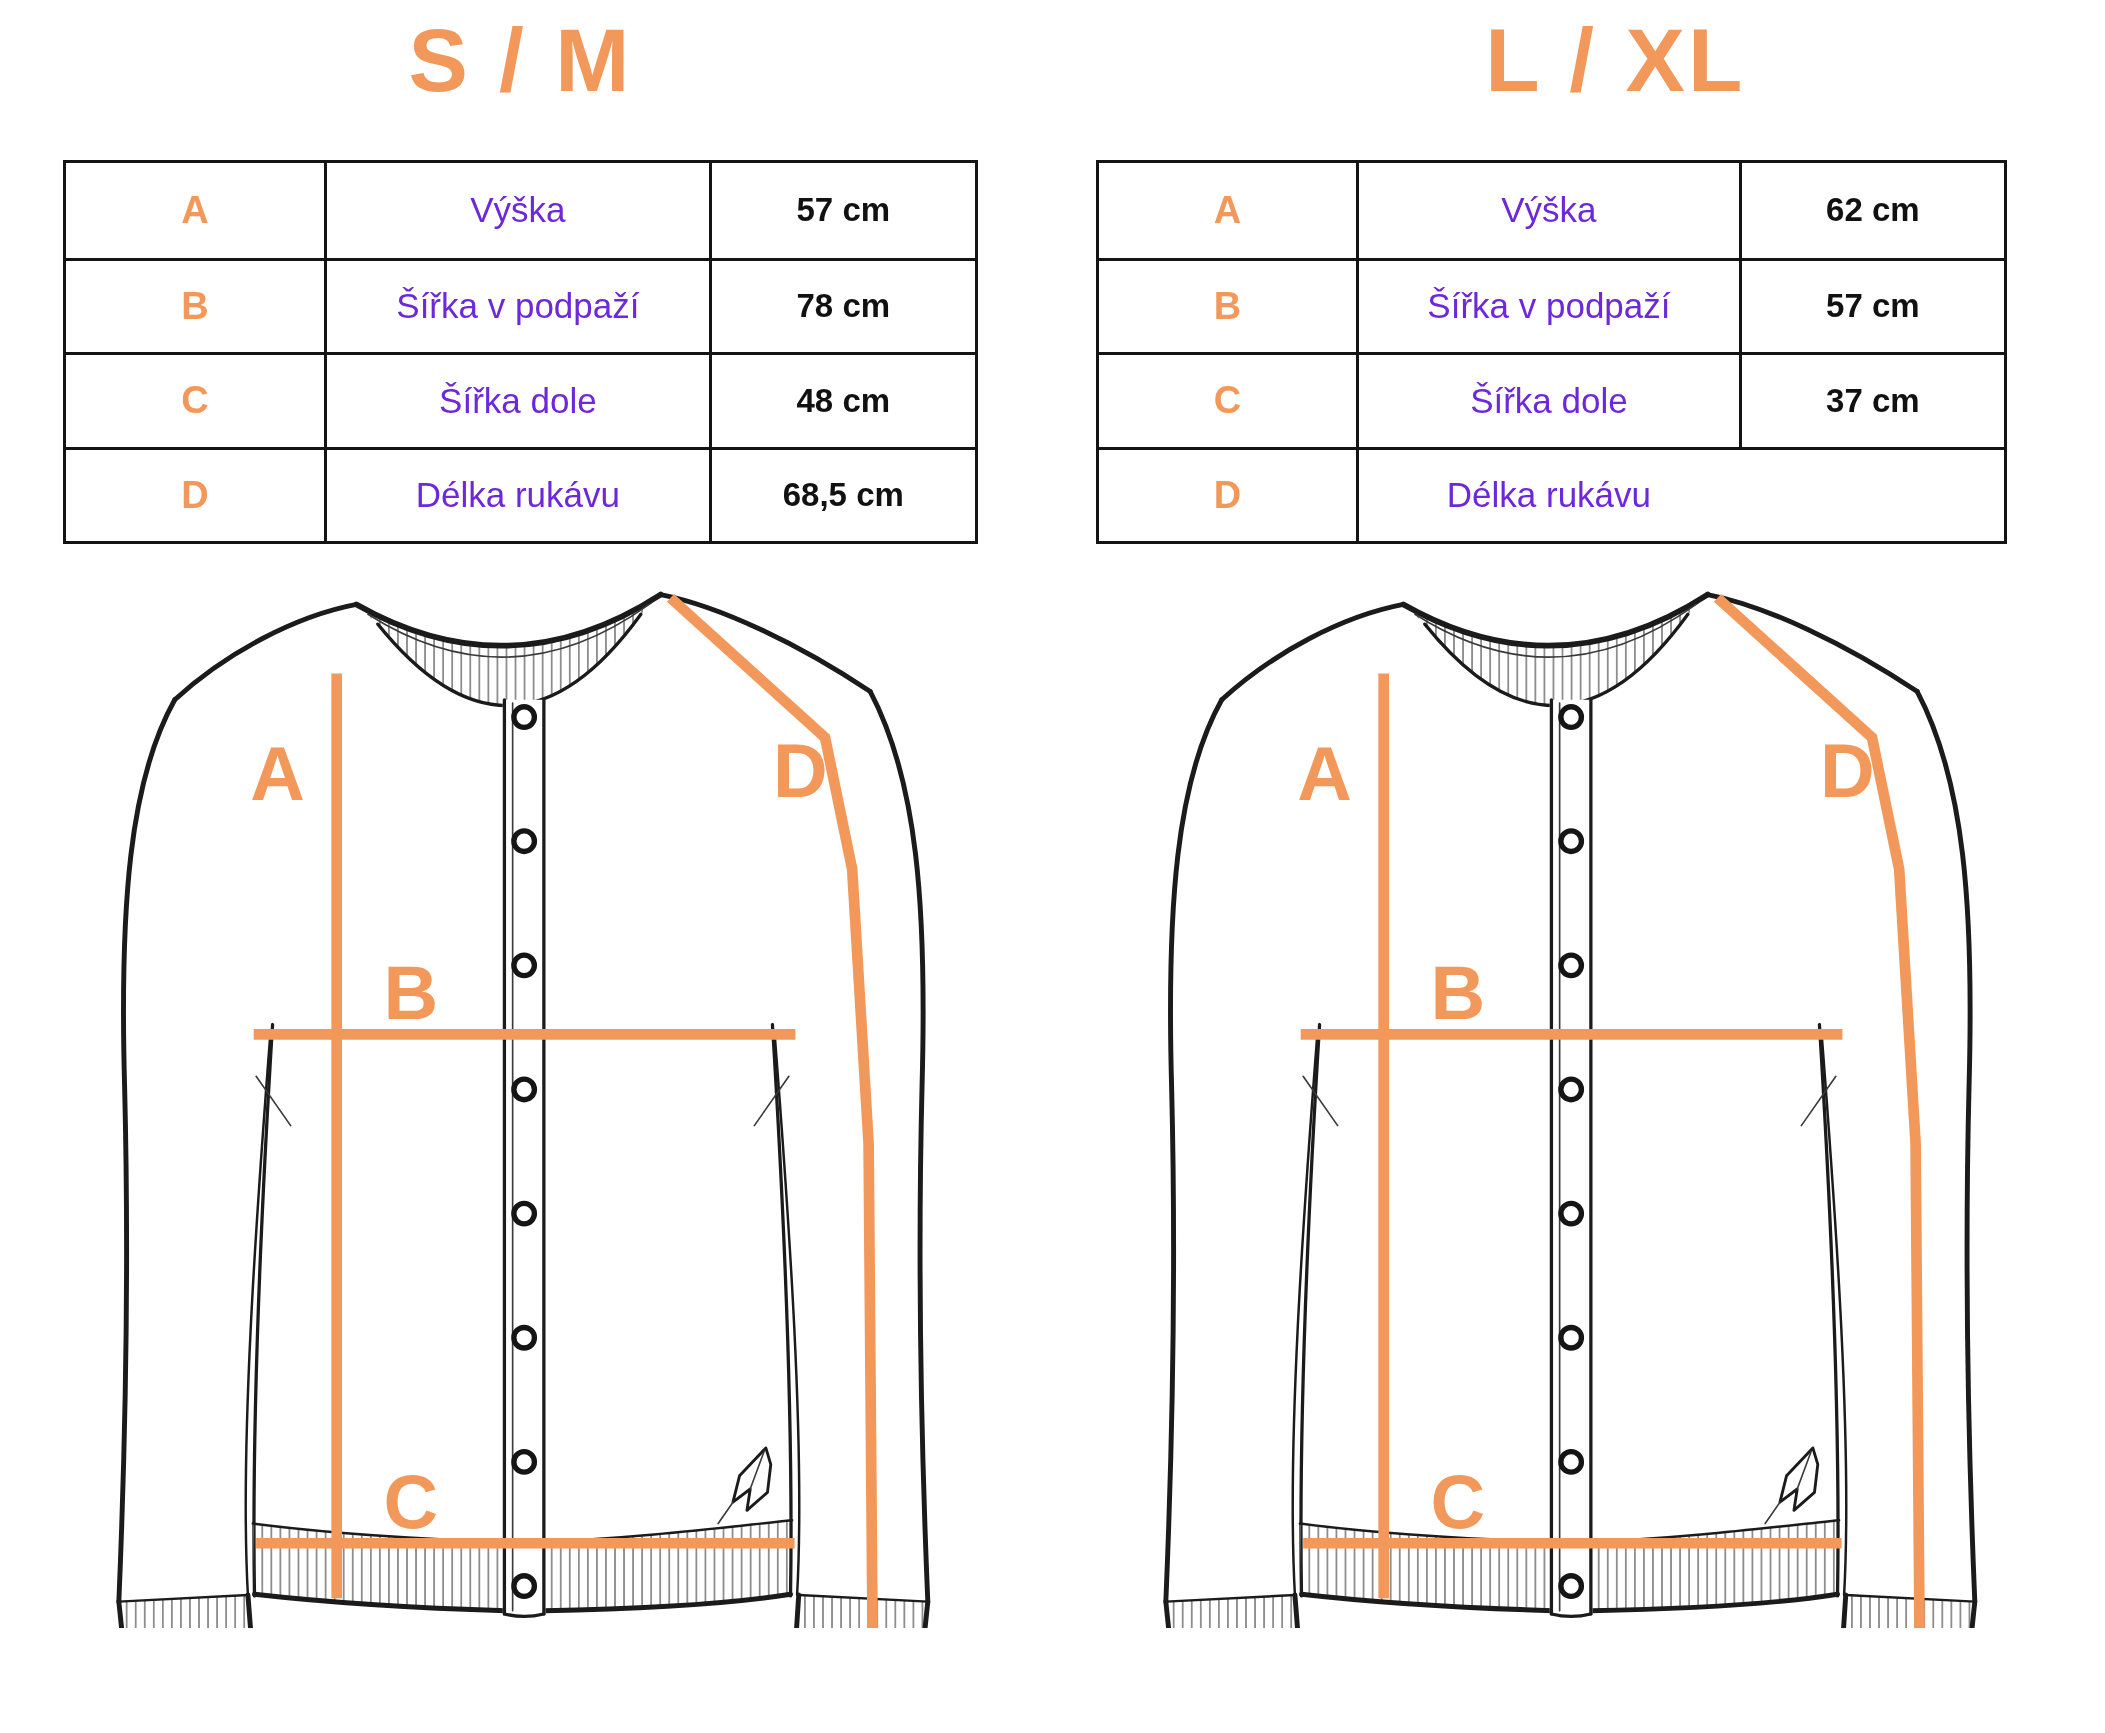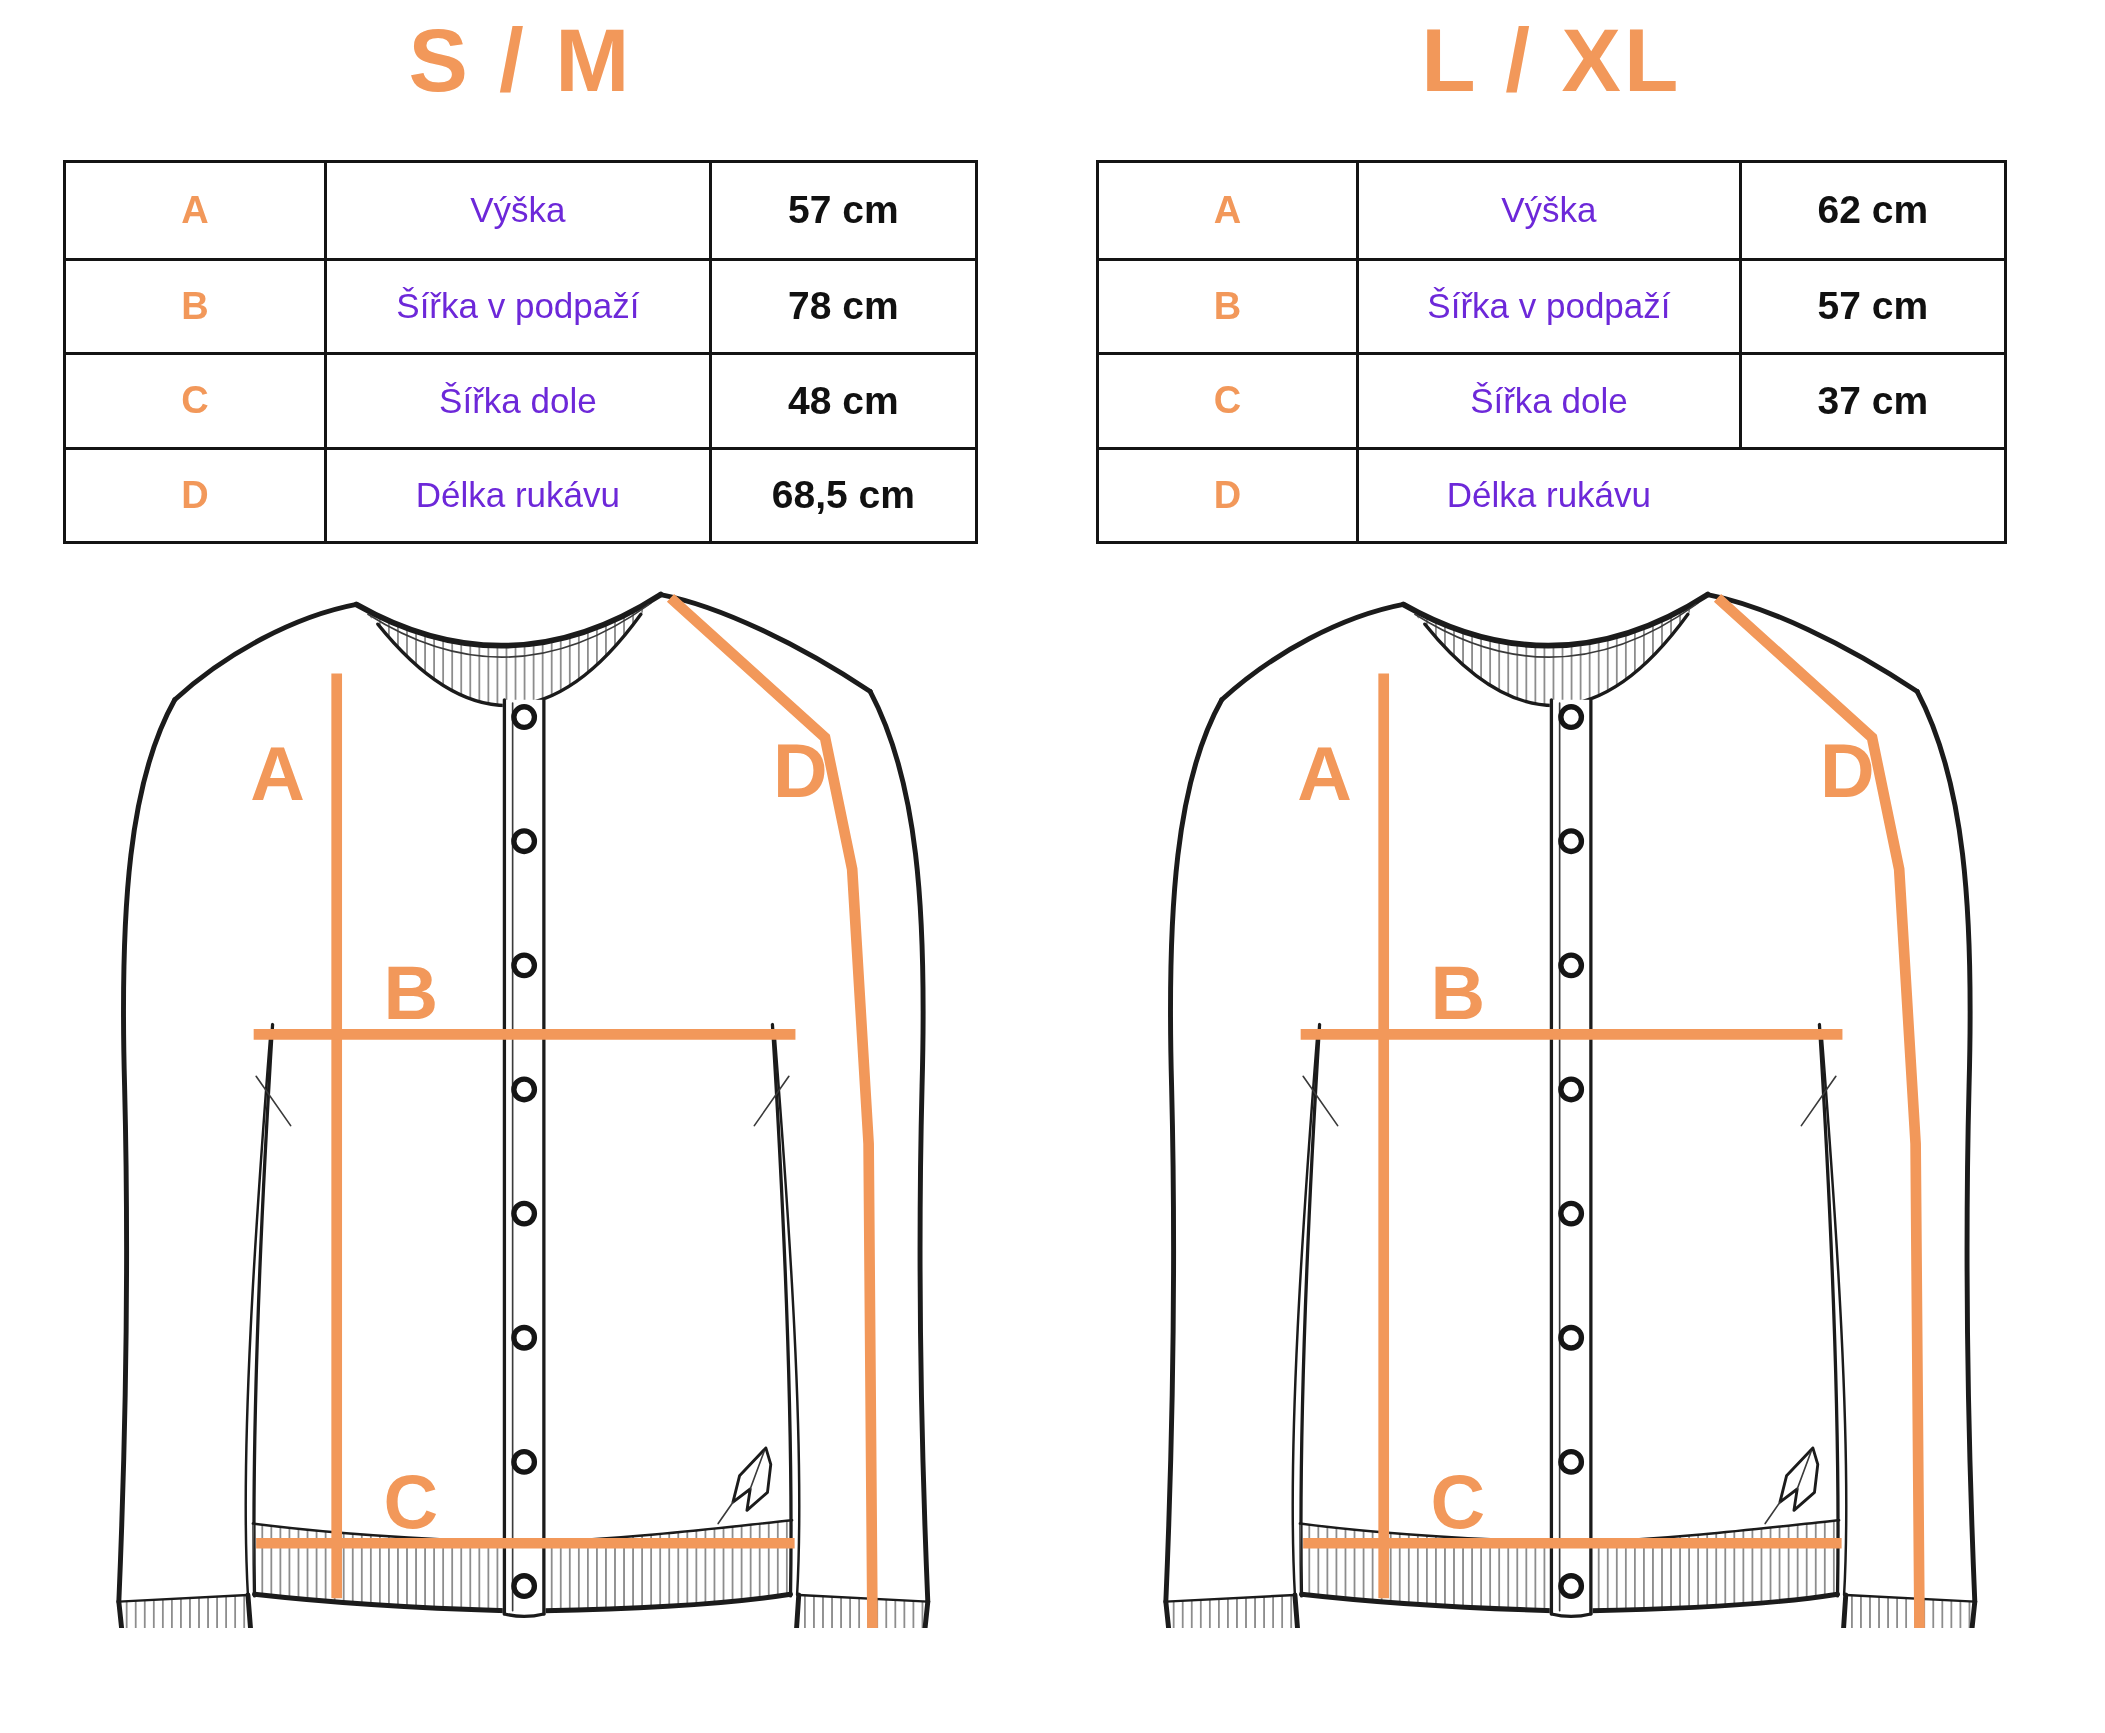--- a/index.html
+++ b/index.html
@@ -10,42 +10,42 @@
     font-family:"Liberation Sans", sans-serif;
     overflow:hidden;
   }
   .panel-title{
     position:absolute;top:6.6px;height:107px;
     display:flex;align-items:center;justify-content:center;
     font-size:89px;font-weight:bold;letter-spacing:3.3px;
     color:#F2985A;white-space:pre;
   }
   .title-sm{left:63px;width:915px;}
-  .title-lxl{left:1096px;width:911px;}
+  .title-lxl{left:1160px;width:911px;}
   .size-table{
     position:absolute;top:160px;height:384px;
     border:3.3px solid #141414;box-sizing:border-box;
     display:grid;grid-template-rows:repeat(4,1fr);
     background:#ffffff;
   }
   .table-sm{left:63px;width:915px;}
   .table-lxl{left:1096px;width:911px;}
   .t-row{
     display:grid;grid-template-columns:28.4% 42.3% 29.3%;
     border-top:3.3px solid #141414;
   }
   .t-row:first-child{border-top:0;}
   .t-cell{
     display:flex;align-items:center;justify-content:center;
     border-left:3.3px solid #141414;
     color:#6d28d9;font-size:35px;
   }
   .t-cell:first-child{border-left:0;}
   .t-cell.letter{color:#F2985A;font-weight:bold;font-size:38px;}
-  .t-cell.value{font-weight:bold;font-size:39px;color:#111111;}
+  .t-cell.value{font-weight:bold;font-size:33px;color:#111111;}
   .diagram{position:absolute;top:576px;width:855px;height:1156px;}
   .diagram-sm{left:95px;}
   .diagram-lxl{left:1142px;}
   
   .outline{fill:none;stroke:#1b1b1b;stroke-width:6;stroke-linecap:round;}
   .outline-thin{fill:none;stroke:#1b1b1b;stroke-width:3;stroke-linecap:round;}
   .hairline{fill:none;stroke:#3a3a3a;stroke-width:2;stroke-linecap:round;}
   .edge4{fill:none;stroke:#1b1b1b;stroke-width:4;stroke-linecap:round;}
   .ribfill{fill:url(#rib);stroke:none;}
   .whitefill{fill:#ffffff;stroke:none;}

